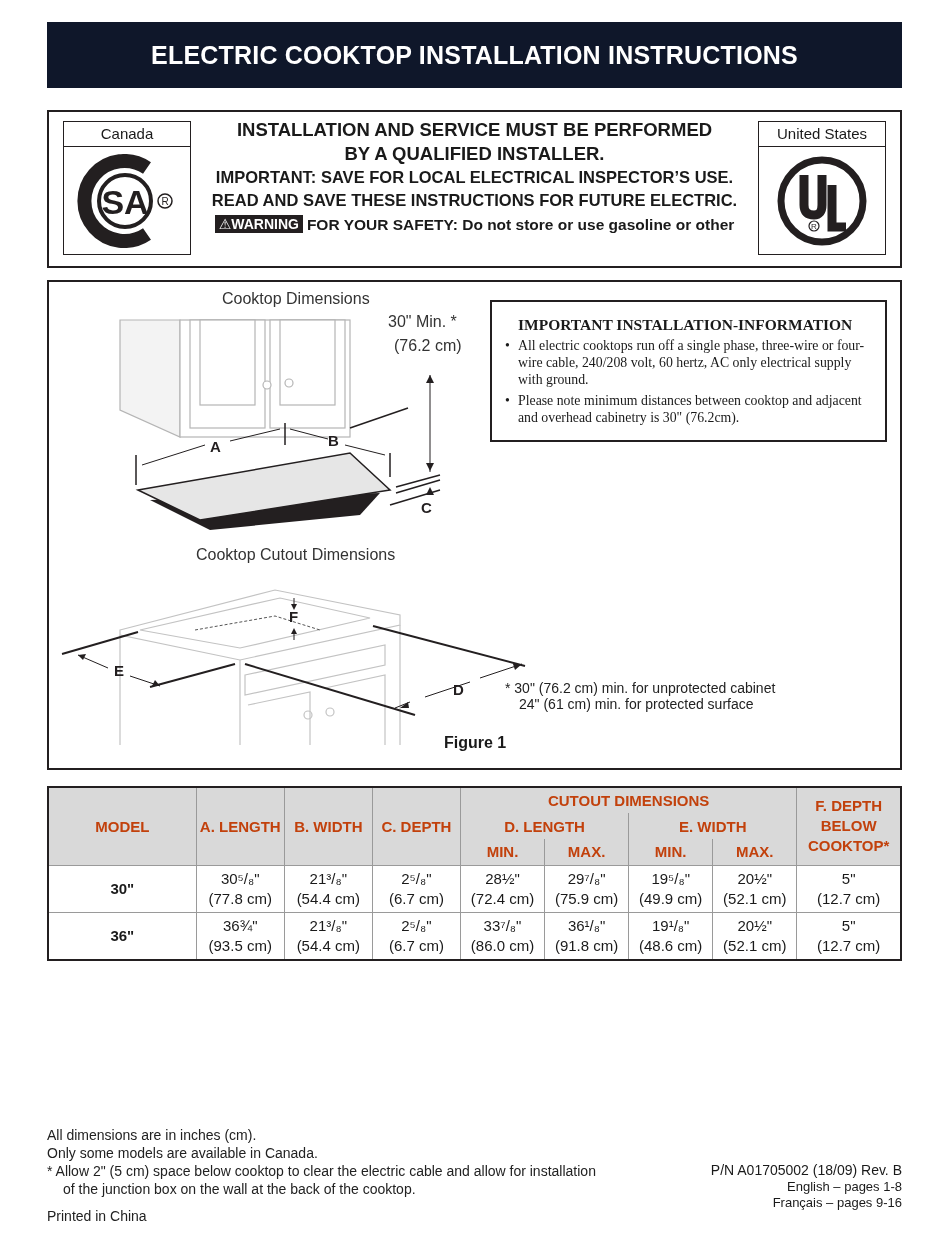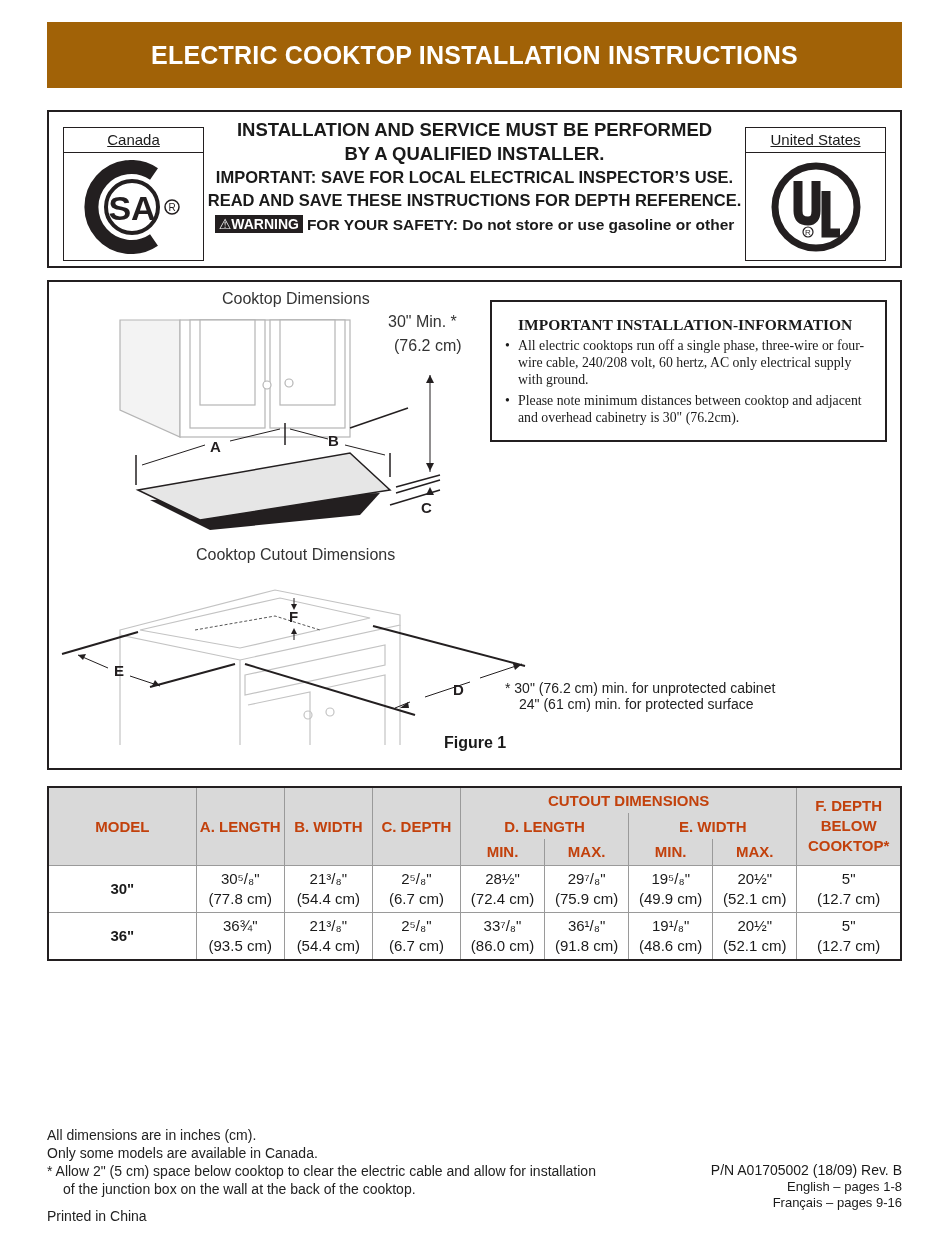--- a/index.html
+++ b/index.html
@@ -1,26 +1,26 @@
 <!DOCTYPE html>
 <html><head>
 <meta charset="utf-8">
 <style>
   * { box-sizing: border-box; margin: 0; padding: 0; }
   html, body { width: 950px; height: 1242px; background: #ffffff; }
   body { position: relative; font-family: "Liberation Sans", "DejaVu Sans", sans-serif; color: #1a1a1a; overflow: hidden; }
   .abs { position: absolute; }
 
   
-  .banner { left: 47px; top: 22px; width: 855px; height: 66px; background: #a16207; color: #fff; display: flex; align-items: center; justify-content: center; }
+  .banner { left: 47px; top: 22px; width: 855px; height: 66px; background: #0f172a; color: #fff; display: flex; align-items: center; justify-content: center; }
   .banner h1 { font-size: 25px; font-weight: bold; letter-spacing: 0.2px; }
 
   
   .hdr { left: 47px; top: 110px; width: 855px; height: 158px; border: 2px solid #231f20; }
-  .cert { position: absolute; top: 15px; width: 141px; height: 134px; border: 1.5px solid #231f20; text-decoration: underline; }
+  .cert { position: absolute; top: 9px; width: 128px; height: 134px; border: 1.5px solid #231f20; }
   .cert .lbl { height: 25px; border-bottom: 1.5px solid #231f20; font-size: 15px; text-align: center; line-height: 23px; }
   .cert .logo { height: 107px; display: flex; align-items: center; justify-content: center; }
   .cert.canada { left: 14px; }
   .cert.us { right: 14px; }
   .hdr-text { position: absolute; left: 140px; right: 140px; top: 6px; text-align: center; font-weight: bold; }
   .hdr-text .l1 { font-size: 18.5px; line-height: 24px; }
   .hdr-text .l3 { font-size: 16.5px; line-height: 23px; }
   .hdr-text .warnline { font-size: 15.5px; line-height: 22px; margin-top: 2px; }
   .warnbadge { display: inline-block; background: #231f20; color: #fff; font-size: 14px; padding: 0 4px; line-height: 18px; margin-right: 4px; vertical-align: 1px; }
   .warnline2 { position: absolute; left: 140px; width: 580px; top: 127px; font-size: 15.5px; font-weight: bold; line-height: 22px; text-align: center; }
@@ -66,21 +66,21 @@
         <circle cx="88" cy="47" r="7" fill="none" stroke="#231f20" stroke-width="1.5"></circle>
         <text x="88" y="51" text-anchor="middle" font-family="Liberation Sans, sans-serif" font-size="10" fill="#231f20">R</text>
       </svg>
     </div>
   </div>
 
   <div class="hdr-text">
     <div class="l1">INSTALLATION AND SERVICE MUST BE PERFORMED</div>
     <div class="l1">BY A QUALIFIED INSTALLER.</div>
     <div class="l3">IMPORTANT: SAVE FOR LOCAL ELECTRICAL INSPECTOR’S USE.</div>
-    <div class="l3">READ AND SAVE THESE INSTRUCTIONS FOR DEPTH REFERENCE.</div>
+    <div class="l3">READ AND SAVE THESE INSTRUCTIONS FOR FUTURE ELECTRIC.</div>
     <div class="warnline">
       <span class="warnbadge"><span>⚠</span><span>WARNING</span></span><span>FOR YOUR SAFETY:  Do not store or use gasoline or other</span>
     </div>
   </div>
 
   <div class="cert us">
     <div class="lbl">United States</div>
     <div class="logo">
       <svg width="96" height="96" viewBox="0 0 96 96">
         <circle cx="48" cy="48" r="41" fill="none" stroke="#231f20" stroke-width="7"></circle>

